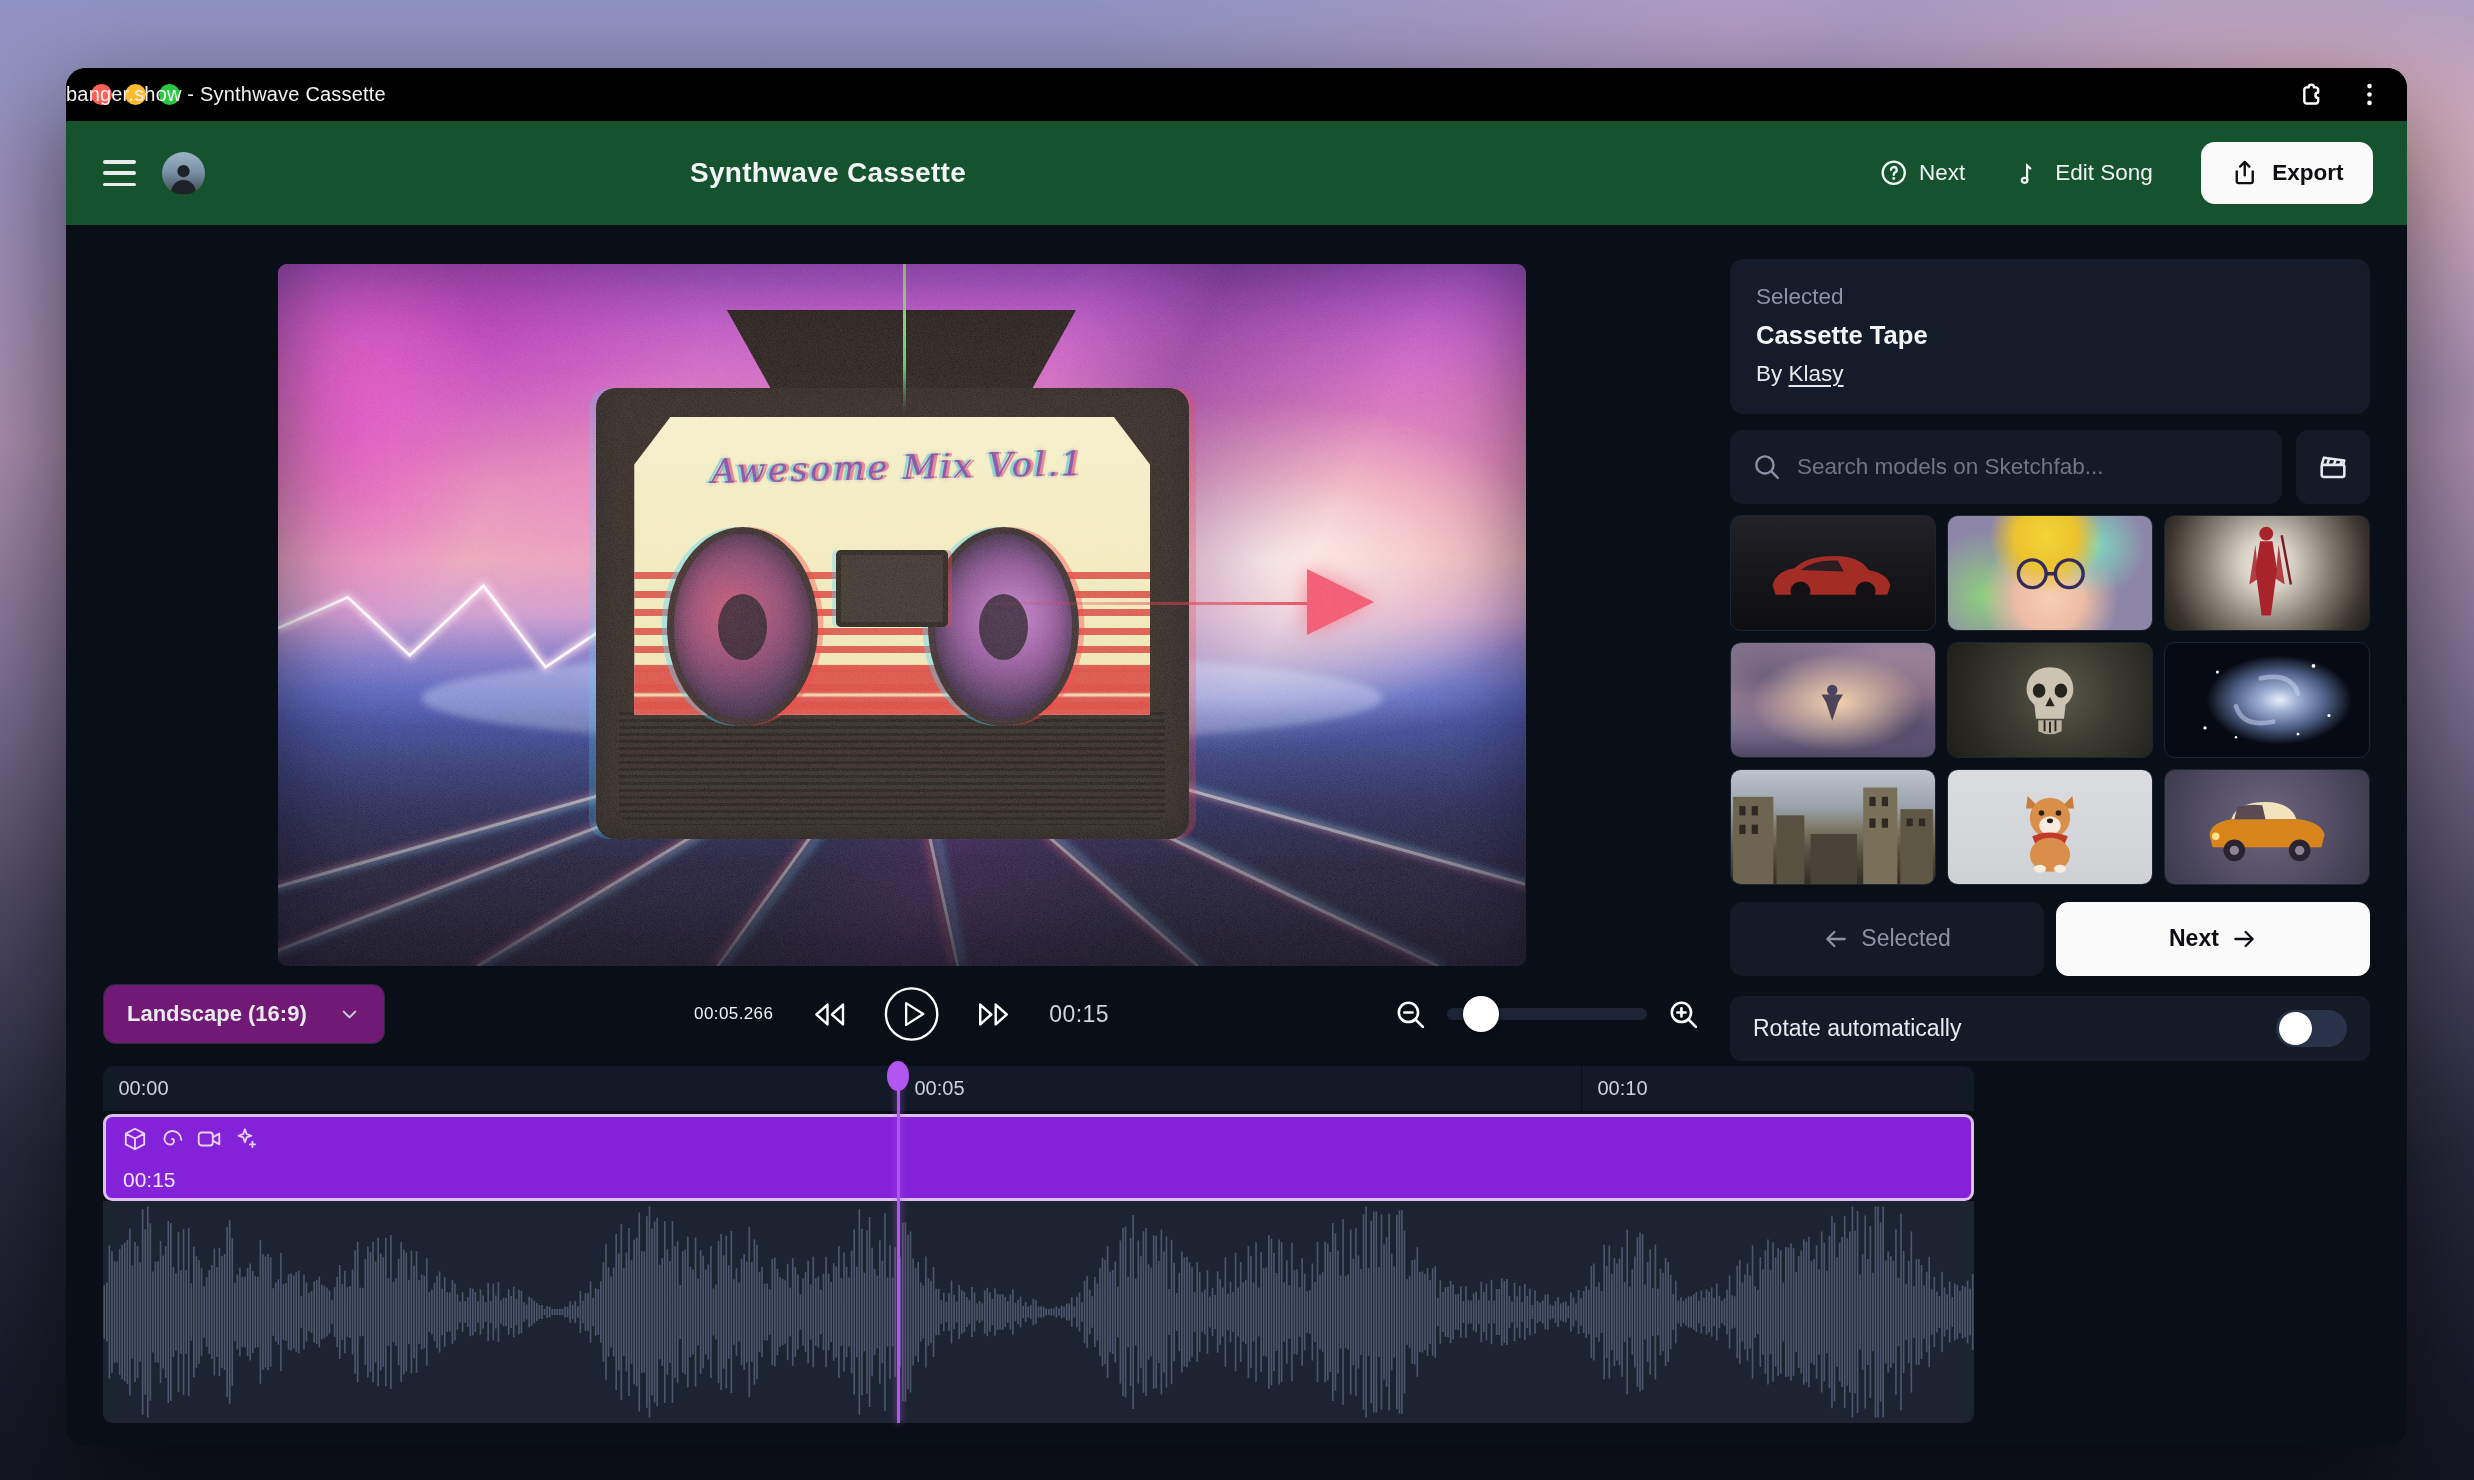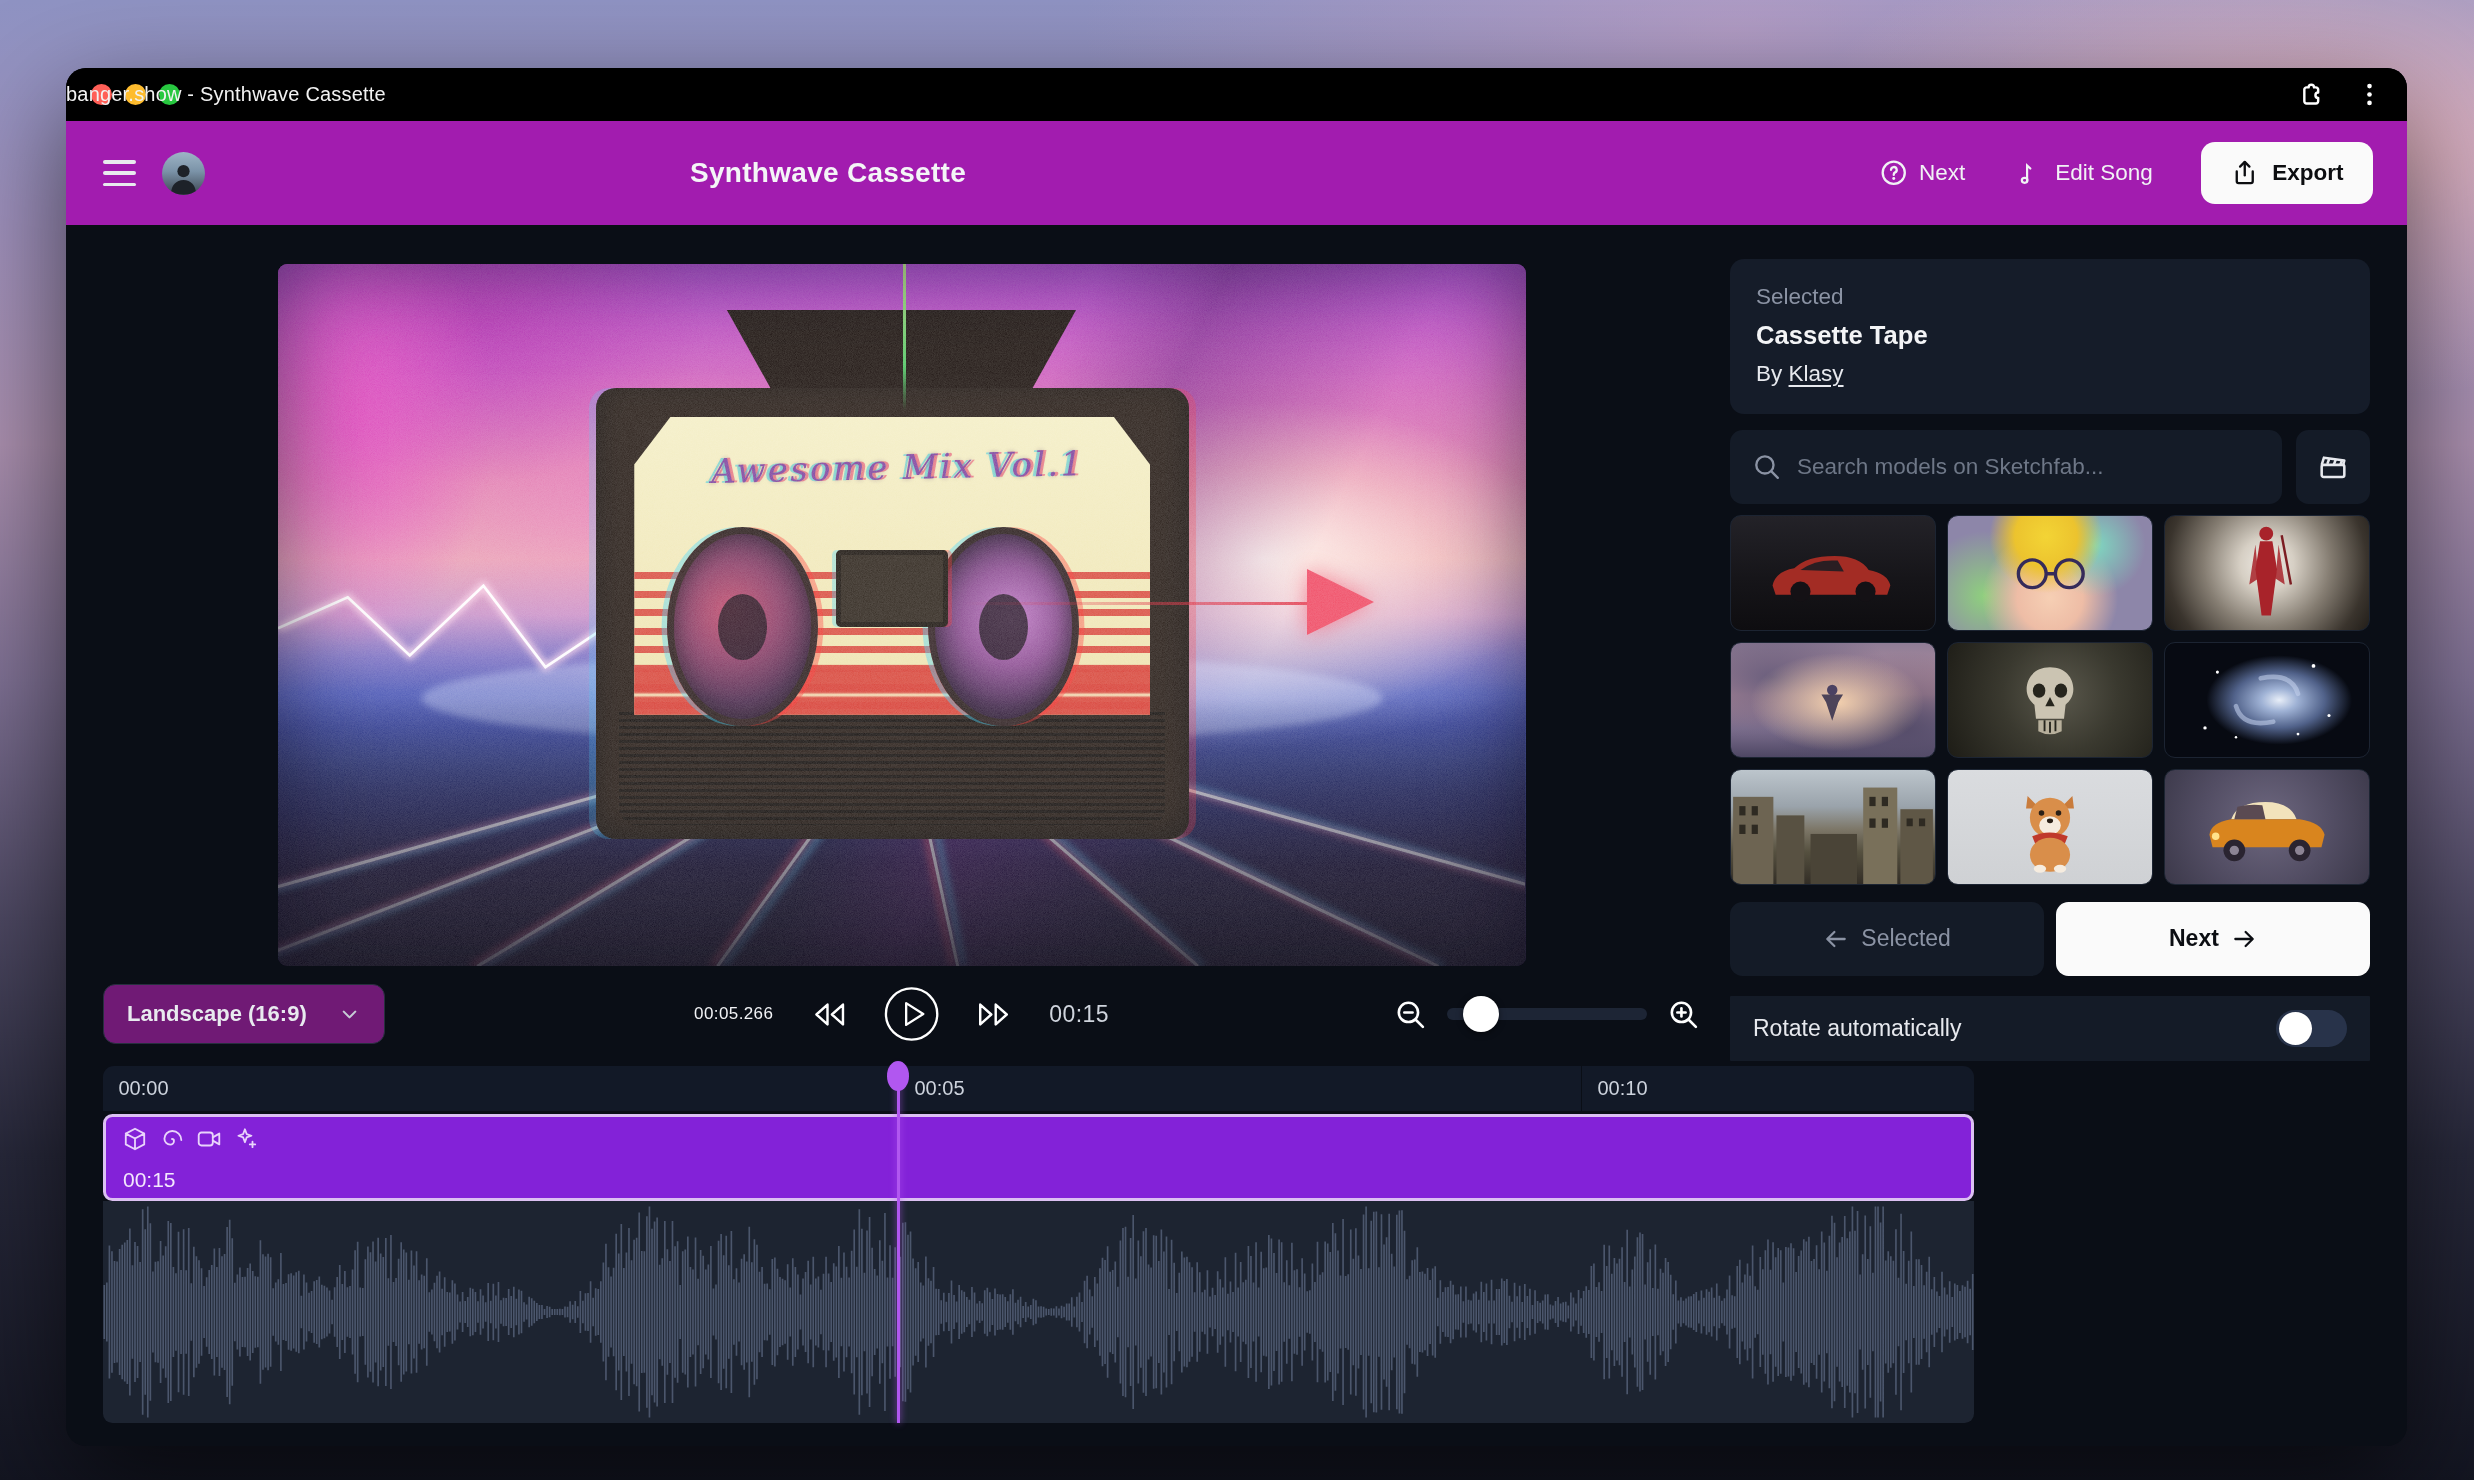--- a/index.html
+++ b/index.html
@@ -18,21 +18,21 @@
     display:flex; align-items:center; }
   .traffic { display:flex; gap:13px; padding-left:25px; }
   .traffic .dot { width:21px; height:21px; border-radius:50%; }
   .tb-title { position:absolute; left:0; right:0; text-align:left; color:#f2f2f2;
     font-size:20px; letter-spacing:0.2px; }
   .tb-right { position:absolute; right:22px; top:0; height:53px; display:flex; align-items:center; gap:29.5px; }
   .tb-right svg { display:block; }
 
   
   .header { height:104px; flex:0 0 auto; position:relative; display:flex; align-items:center;
-    padding:0 34px 0 37px; background:#a21caf; }
+    padding:0 34px 0 37px; background:#14532d; }
   .hamburger { width:33px; height:26px; display:flex; flex-direction:column; justify-content:space-between; cursor:pointer; }
   .hamburger i { display:block; height:3.5px; border-radius:2.3px; background:#e8eaee; }
   .avatar { width:43px; height:43px; border-radius:50%; margin-left:26px; overflow:hidden; position:relative;
     background:linear-gradient(180deg,#9db4c6 0%,#7b93a8 45%,#3c4550 100%); }
   .avatar svg { position:absolute; left:0; top:3.1px; }
   .app-title { position:absolute; left:762px; transform:translateX(-50%); color:#f4f5f7;
     font-size:28px; font-weight:bold; letter-spacing:0.3px; white-space:nowrap; }
   .header-right { margin-left:auto; display:flex; align-items:center; gap:11px; }
   .hbtn { display:flex; align-items:center; gap:11px; color:#f1f2f5; font-size:22.5px;
     padding:14px 20px; border-radius:12.4px; background:transparent; border:none; cursor:pointer;
@@ -162,21 +162,21 @@
   .t7 { background:linear-gradient(180deg,#bcc5cc 0%,#9aa3ab 32%,#7d7768 52%,#55503f 72%,#322d26 100%); }
   .t8 { background:linear-gradient(180deg,#dadcdf 0%,#cfd1d4 100%); }
   .t9 { background:radial-gradient(circle at 50% 45%, #6e6880 0%, #524d63 55%, #3b3849 100%); }
   .nav-row { margin-top:17px; display:flex; gap:12.4px; height:74px; flex:0 0 auto; }
   .prev-btn { flex:1; display:flex; align-items:center; justify-content:center; gap:12.4px;
     background:#141b27; color:#8b93a4; border:none; border-radius:12.4px; font-size:23px;
     cursor:pointer; font-family:"Liberation Sans",sans-serif; }
   .next-btn { flex:1; display:flex; align-items:center; justify-content:center; gap:12.4px;
     background:#fafafa; color:#0b0d12; border:none; border-radius:12.4px; font-size:23px; font-weight:bold;
     cursor:pointer; font-family:"Liberation Sans",sans-serif; }
-  .rotate-row { margin-top:20px; height:65px; border-radius:1px; background:#141b27;
+  .rotate-row { margin-top:20px; height:65px; border-radius:11px; background:#141b27;
     display:flex; align-items:center; padding:0 23px; }
   .rotate-label { color:#e7e9ee; font-size:23px; }
   .toggle { margin-left:auto; width:71px; height:37px; border-radius:18.6px; background:#28334a; position:relative; cursor:pointer; }
   .toggle .knob { position:absolute; left:3.1px; top:2.3px; width:33px; height:33px; border-radius:50%; background:#fff; }
 
   
   .timeline { position:relative; margin-top:0; width:1871px; flex:0 0 auto; }
   .ruler { position:relative; height:45px; background:#121927; border-radius:11px 11px 0 0; overflow:hidden; cursor:pointer; }
   .tick { position:absolute; top:0; height:100%; display:flex; align-items:center;
     color:#cdd3dd; font-size:20px; padding-left:15.5px; }

